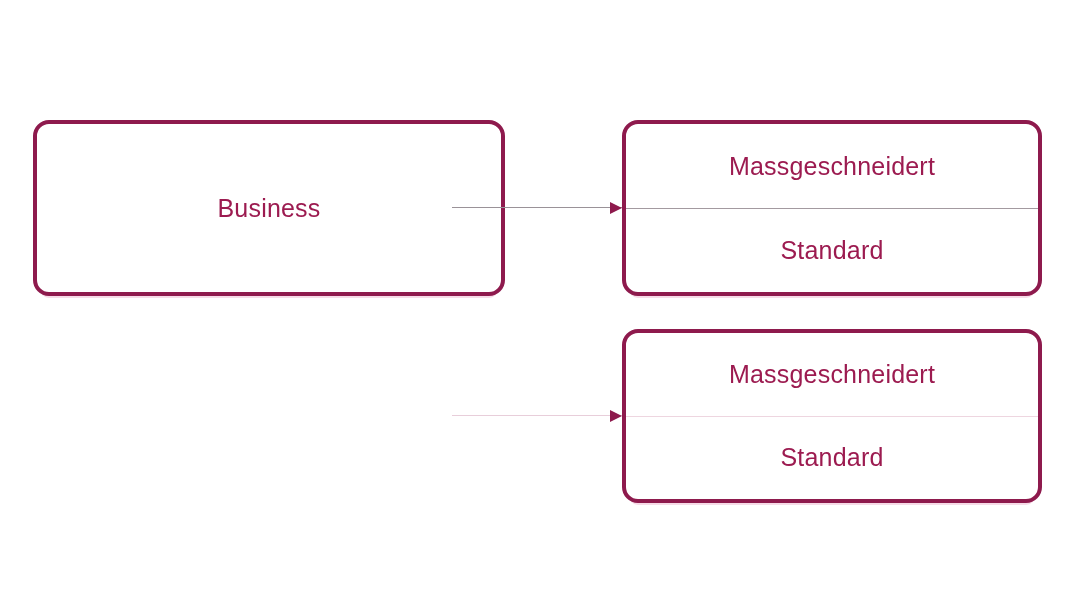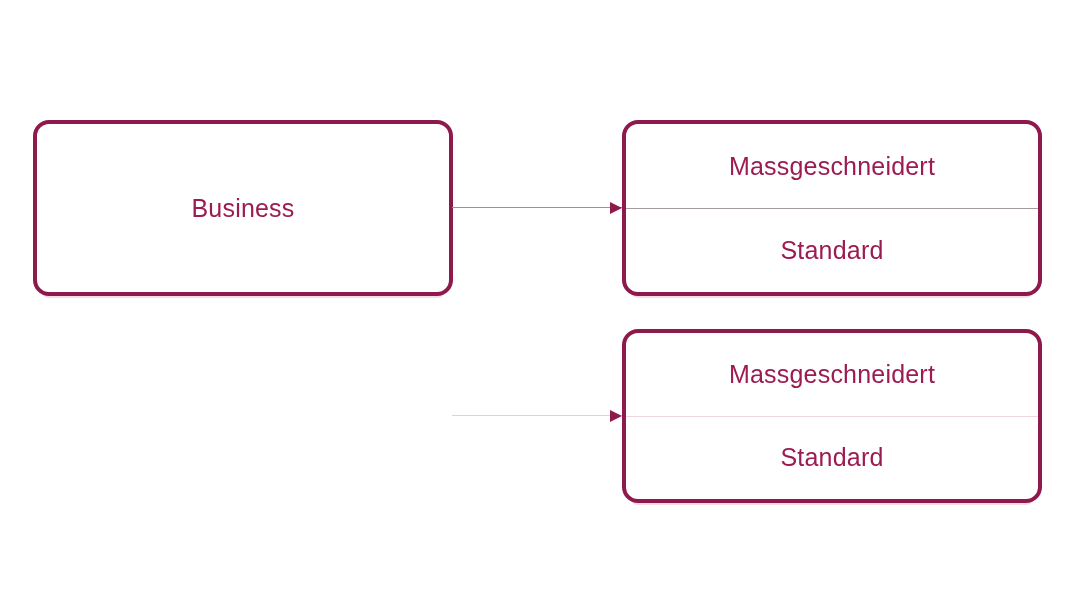--- a/index.html
+++ b/index.html
@@ -54,21 +54,21 @@
   .divider {
     position: absolute;
     left: 0; right: 0;
     top: 50%;
     height: 1px;
   }
   .row-1 .divider { background: var(--row1-divider); }
   .row-2 .divider { background: var(--row2-divider); }
 
   
-  .row-1.source-node { left: 33px;  top: 120px; width: 420px; height: 176px; }
+  .row-1.source-node { left: 33px;  top: 120px; width: 472px; height: 176px; }
   .row-1.target-node { left: 622px; top: 120px; width: 420px; height: 176px; }
   .row-2.source-node { left: 33px;  top: 329px; width: 420px; height: 174px; }
   .row-2.target-node { left: 622px; top: 329px; width: 420px; height: 174px; }
 
   .connector {
     position: absolute;
     height: 1px;
   }
   .connector.row-1 { left: 452px; top: 207px; width: 170px; background: var(--row1-connector); }
   .connector.row-2 { left: 452px; top: 415px; width: 170px; background: var(--row2-connector); }

